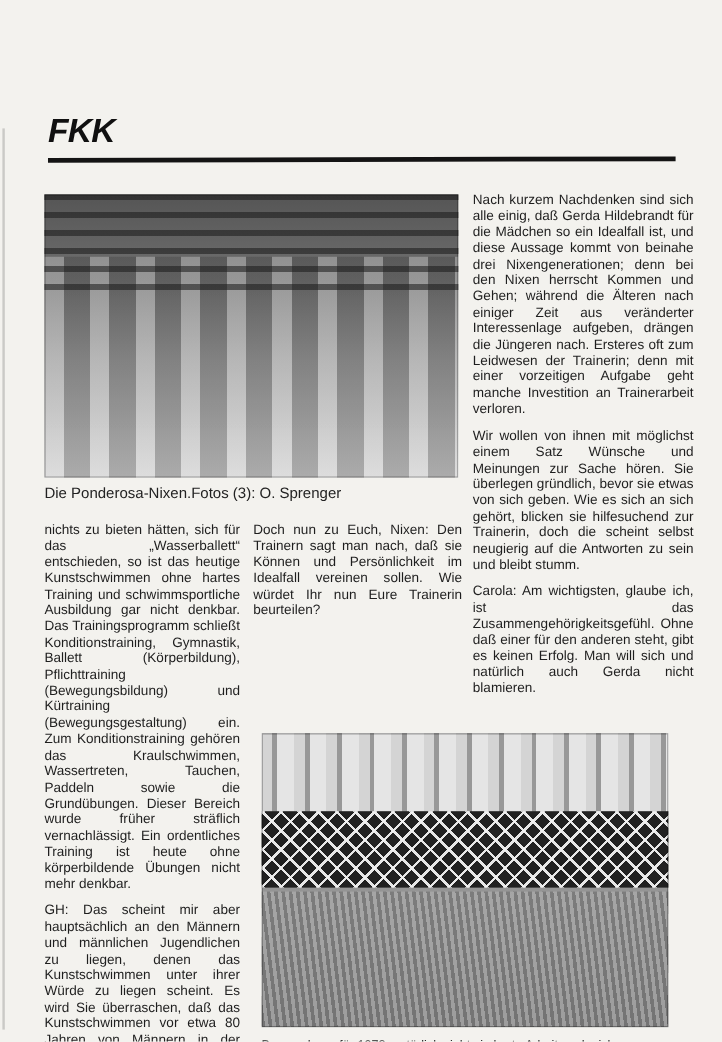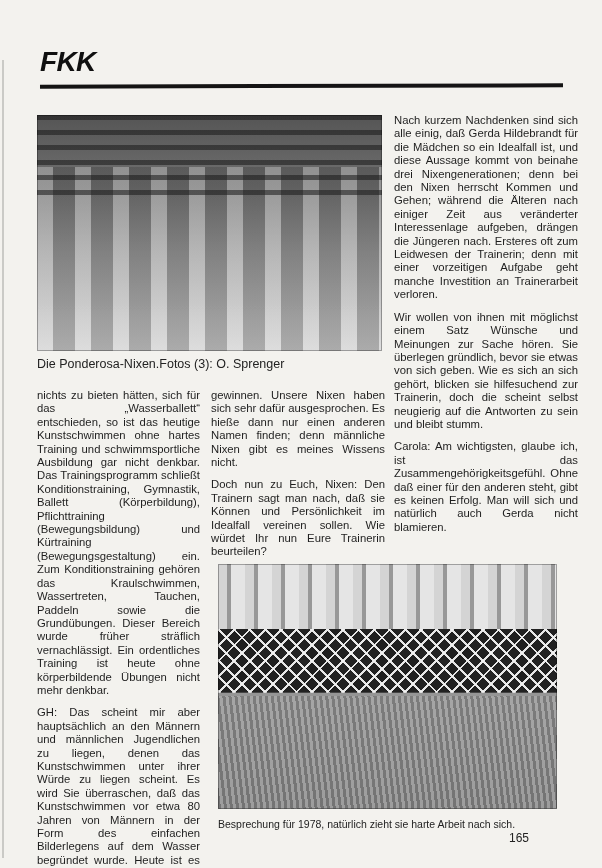--- a/index.html
+++ b/index.html
@@ -4,21 +4,21 @@
 <style>
   html, body { margin: 0; padding: 0; }
   body {
     width: 602px; height: 868px;
     background: #f3f2ee;
     overflow: hidden;
     font-family: "Liberation Sans", "DejaVu Sans", sans-serif;
     color: #1d1d1d;
     position: relative;
   }
-  .page { position: absolute; inset: 0; }
+  .page { position: absolute; inset: 0; margin-top: 47px; }
 
   
   .scan-edge {
     position: absolute; left: 2px; top: 60px; bottom: 10px; width: 2px;
     background: rgba(60,60,60,0.22);
   }
 
   
   .masthead {
     position: absolute; left: 40px; right: 39px; top: 48px;
@@ -107,21 +107,20 @@
     <span>Die Ponderosa-Nixen.</span>
     <span>Fotos (3): O. Sprenger</span>
   </div>
 
   <div class="col col1">
       <p>nichts zu bieten hätten, sich für das „Wasserballett“ entschieden, so ist das heutige Kunstschwimmen ohne hartes Training und schwimmsportliche Ausbildung gar nicht denkbar. Das Trainingsprogramm schließt Konditionstraining, Gymnastik, Ballett (Körperbildung), Pflichttraining (Bewegungsbildung) und Kürtraining (Bewegungsgestaltung) ein. Zum Konditionstraining gehören das Kraulschwimmen, Wassertreten, Tauchen, Paddeln sowie die Grundübungen. Dieser Bereich wurde früher sträflich vernachlässigt. Ein ordentliches Training ist heute ohne körperbildende Übungen nicht mehr denkbar.</p>
       <p>GH: Das scheint mir aber hauptsächlich an den Männern und männlichen Jugendlichen zu liegen, denen das Kunstschwimmen unter ihrer Würde zu liegen scheint. Es wird Sie überraschen, daß das Kunstschwimmen vor etwa 80 Jahren von Männern in der Form des einfachen Bilderlegens auf dem Wasser begründet wurde. Heute ist es allerdings, von den USA ausgehend, zu einer weiblichen Domäne geworden. Doch es bestehen Bestrebungen, zu Gemischtdisziplinen zu kommen. Auch wir im NB versuchen zur Zeit, Jungen zum Mitmachen zu</p>
     </div>
 
   <div class="col col2">
-      <p>gewinnen. Unsere Nixen haben sich sehr dafür ausgesprochen. Es hieße dann nur einen anderen Namen finden; denn männliche Nixen gibt es meines Wissens nicht.</p>
       <p>Doch nun zu Euch, Nixen: Den Trainern sagt man nach, daß sie Können und Persönlichkeit im Idealfall vereinen sollen. Wie würdet Ihr nun Eure Trainerin beurteilen?</p>
     </div>
 
   <div class="col col3">
       <p>Nach kurzem Nachdenken sind sich alle einig, daß Gerda Hildebrandt für die Mädchen so ein Idealfall ist, und diese Aussage kommt von beinahe drei Nixengenerationen; denn bei den Nixen herrscht Kommen und Gehen; während die Älteren nach einiger Zeit aus veränderter Interessenlage aufgeben, drängen die Jüngeren nach. Ersteres oft zum Leidwesen der Trainerin; denn mit einer vorzeitigen Aufgabe geht manche Investition an Trainerarbeit verloren.</p>
       <p>Wir wollen von ihnen mit möglichst einem Satz Wünsche und Meinungen zur Sache hören. Sie überlegen gründlich, bevor sie etwas von sich geben. Wie es sich an sich gehört, blicken sie hilfesuchend zur Trainerin, doch die scheint selbst neugierig auf die Antworten zu sein und bleibt stumm.</p>
       <p>Carola: Am wichtigsten, glaube ich, ist das Zusammengehörigkeitsgefühl. Ohne daß einer für den anderen steht, gibt es keinen Erfolg. Man will sich und natürlich auch Gerda nicht blamieren.</p>
     </div>
 
   <div class="photo photo2" role="img" aria-label="Schwarzweissfoto: Gruppenbesprechung auf der Wiese vor einem Lattenzaun"></div>

